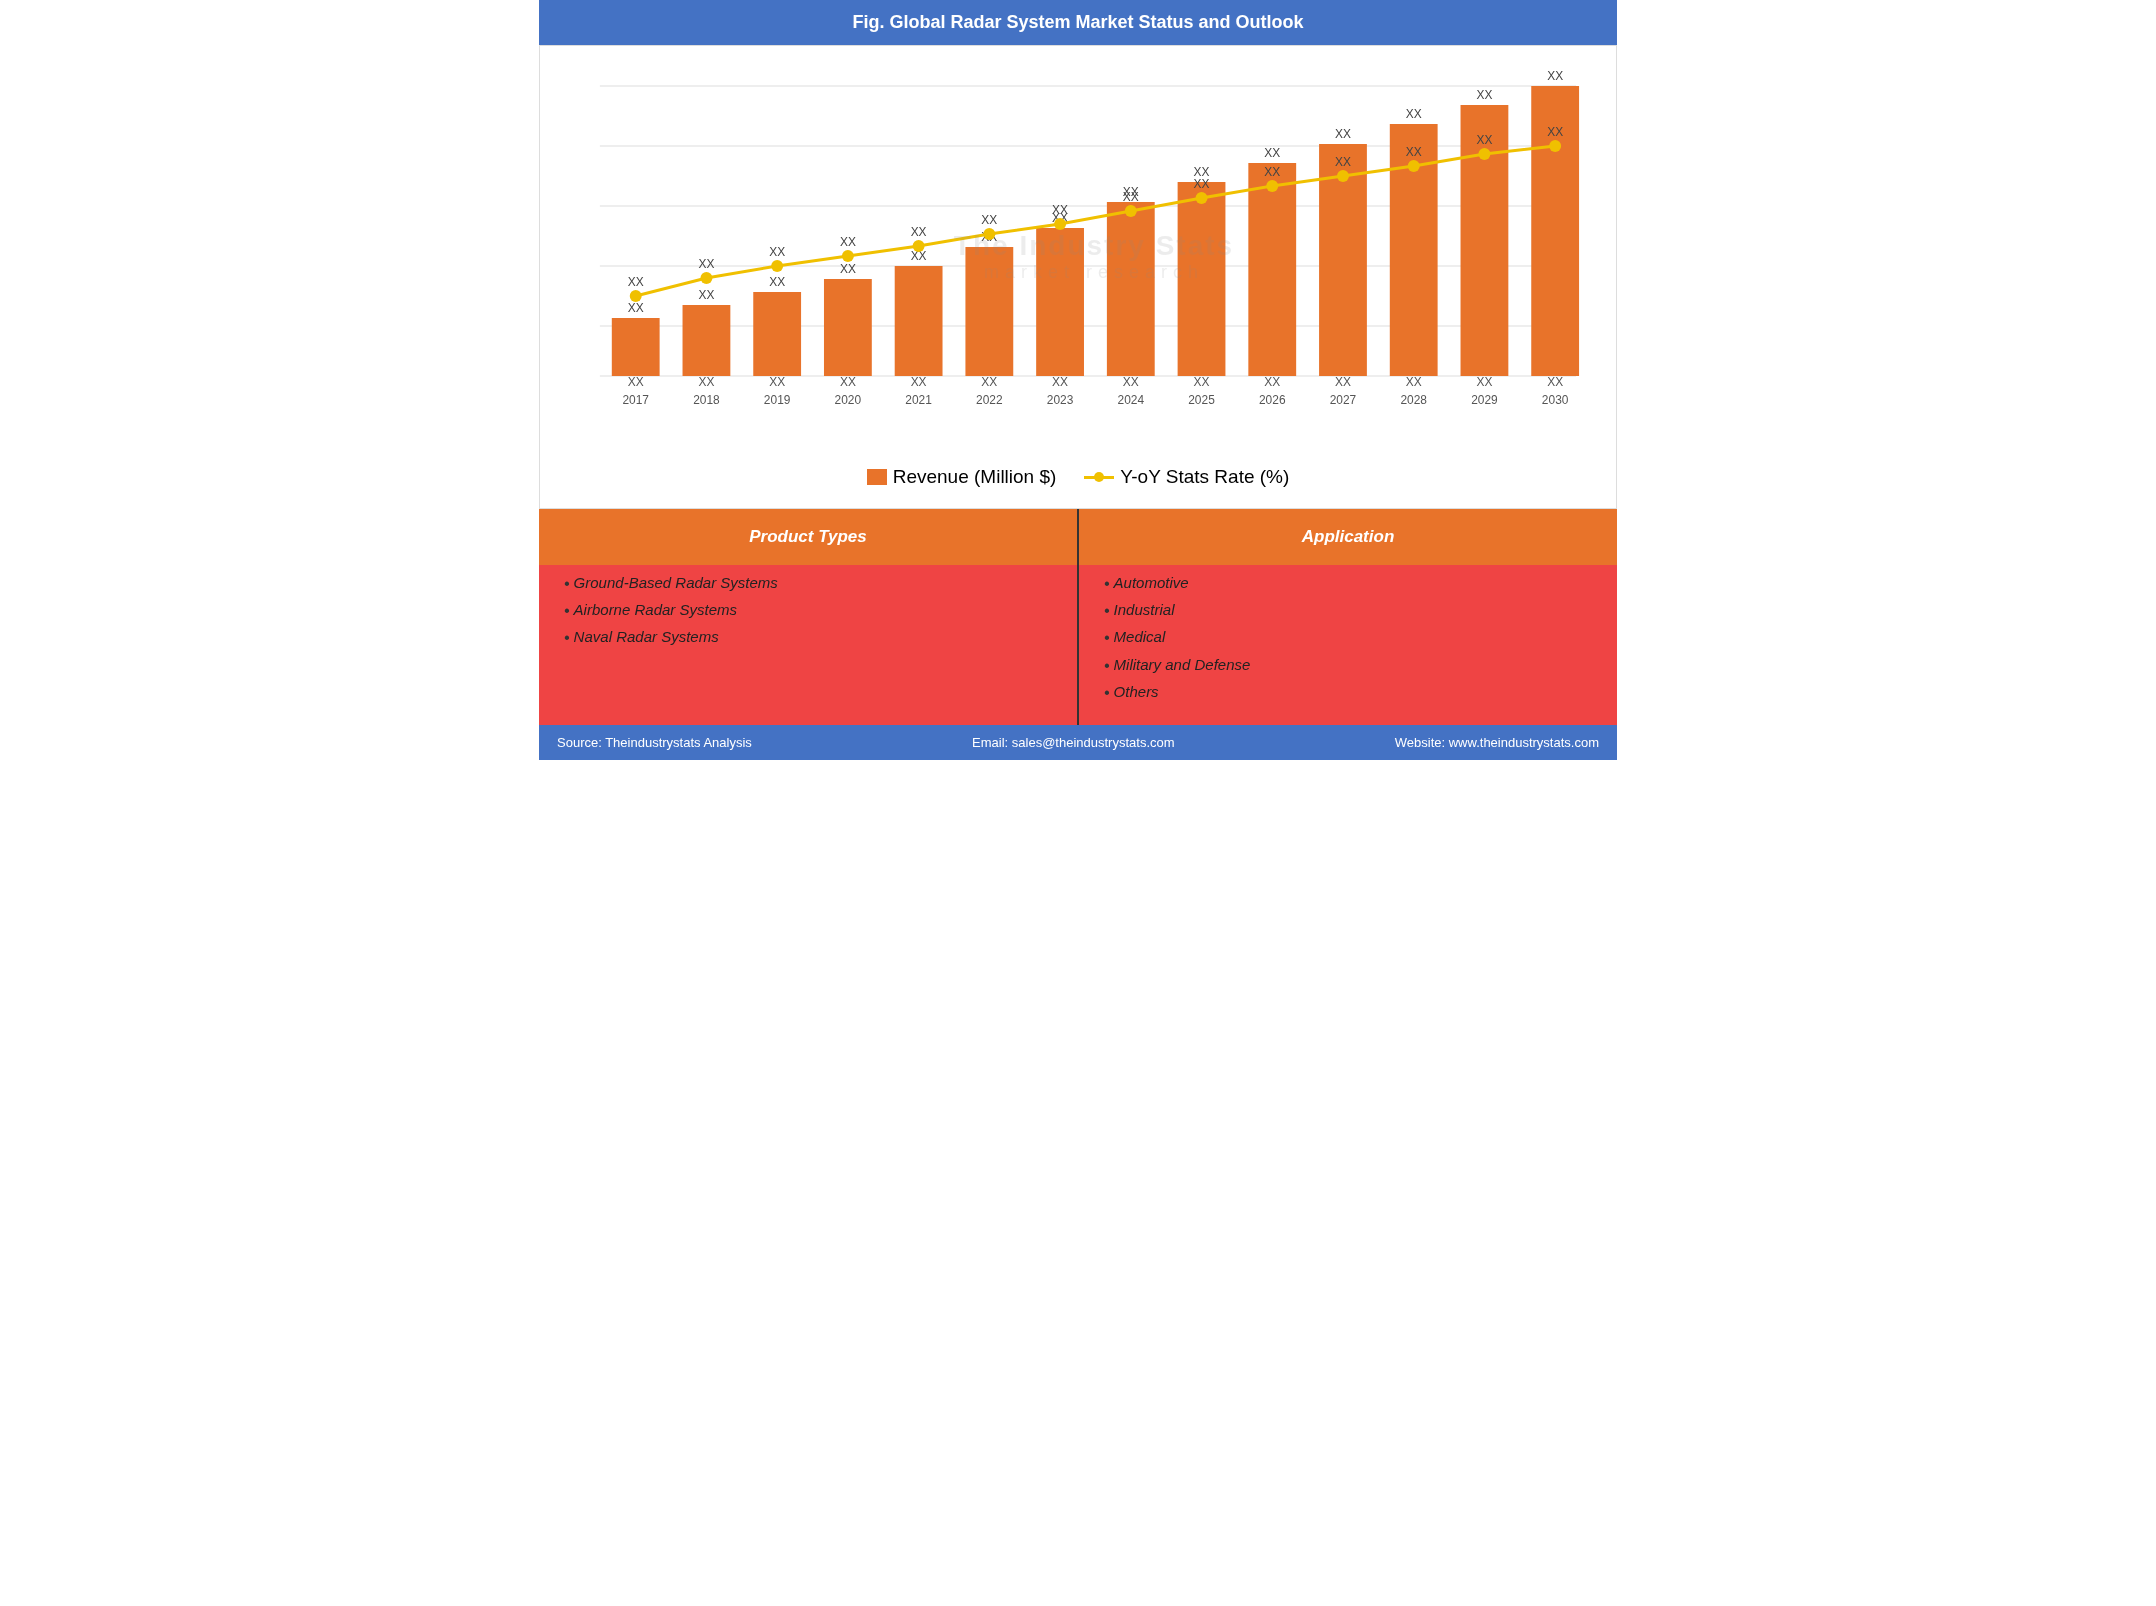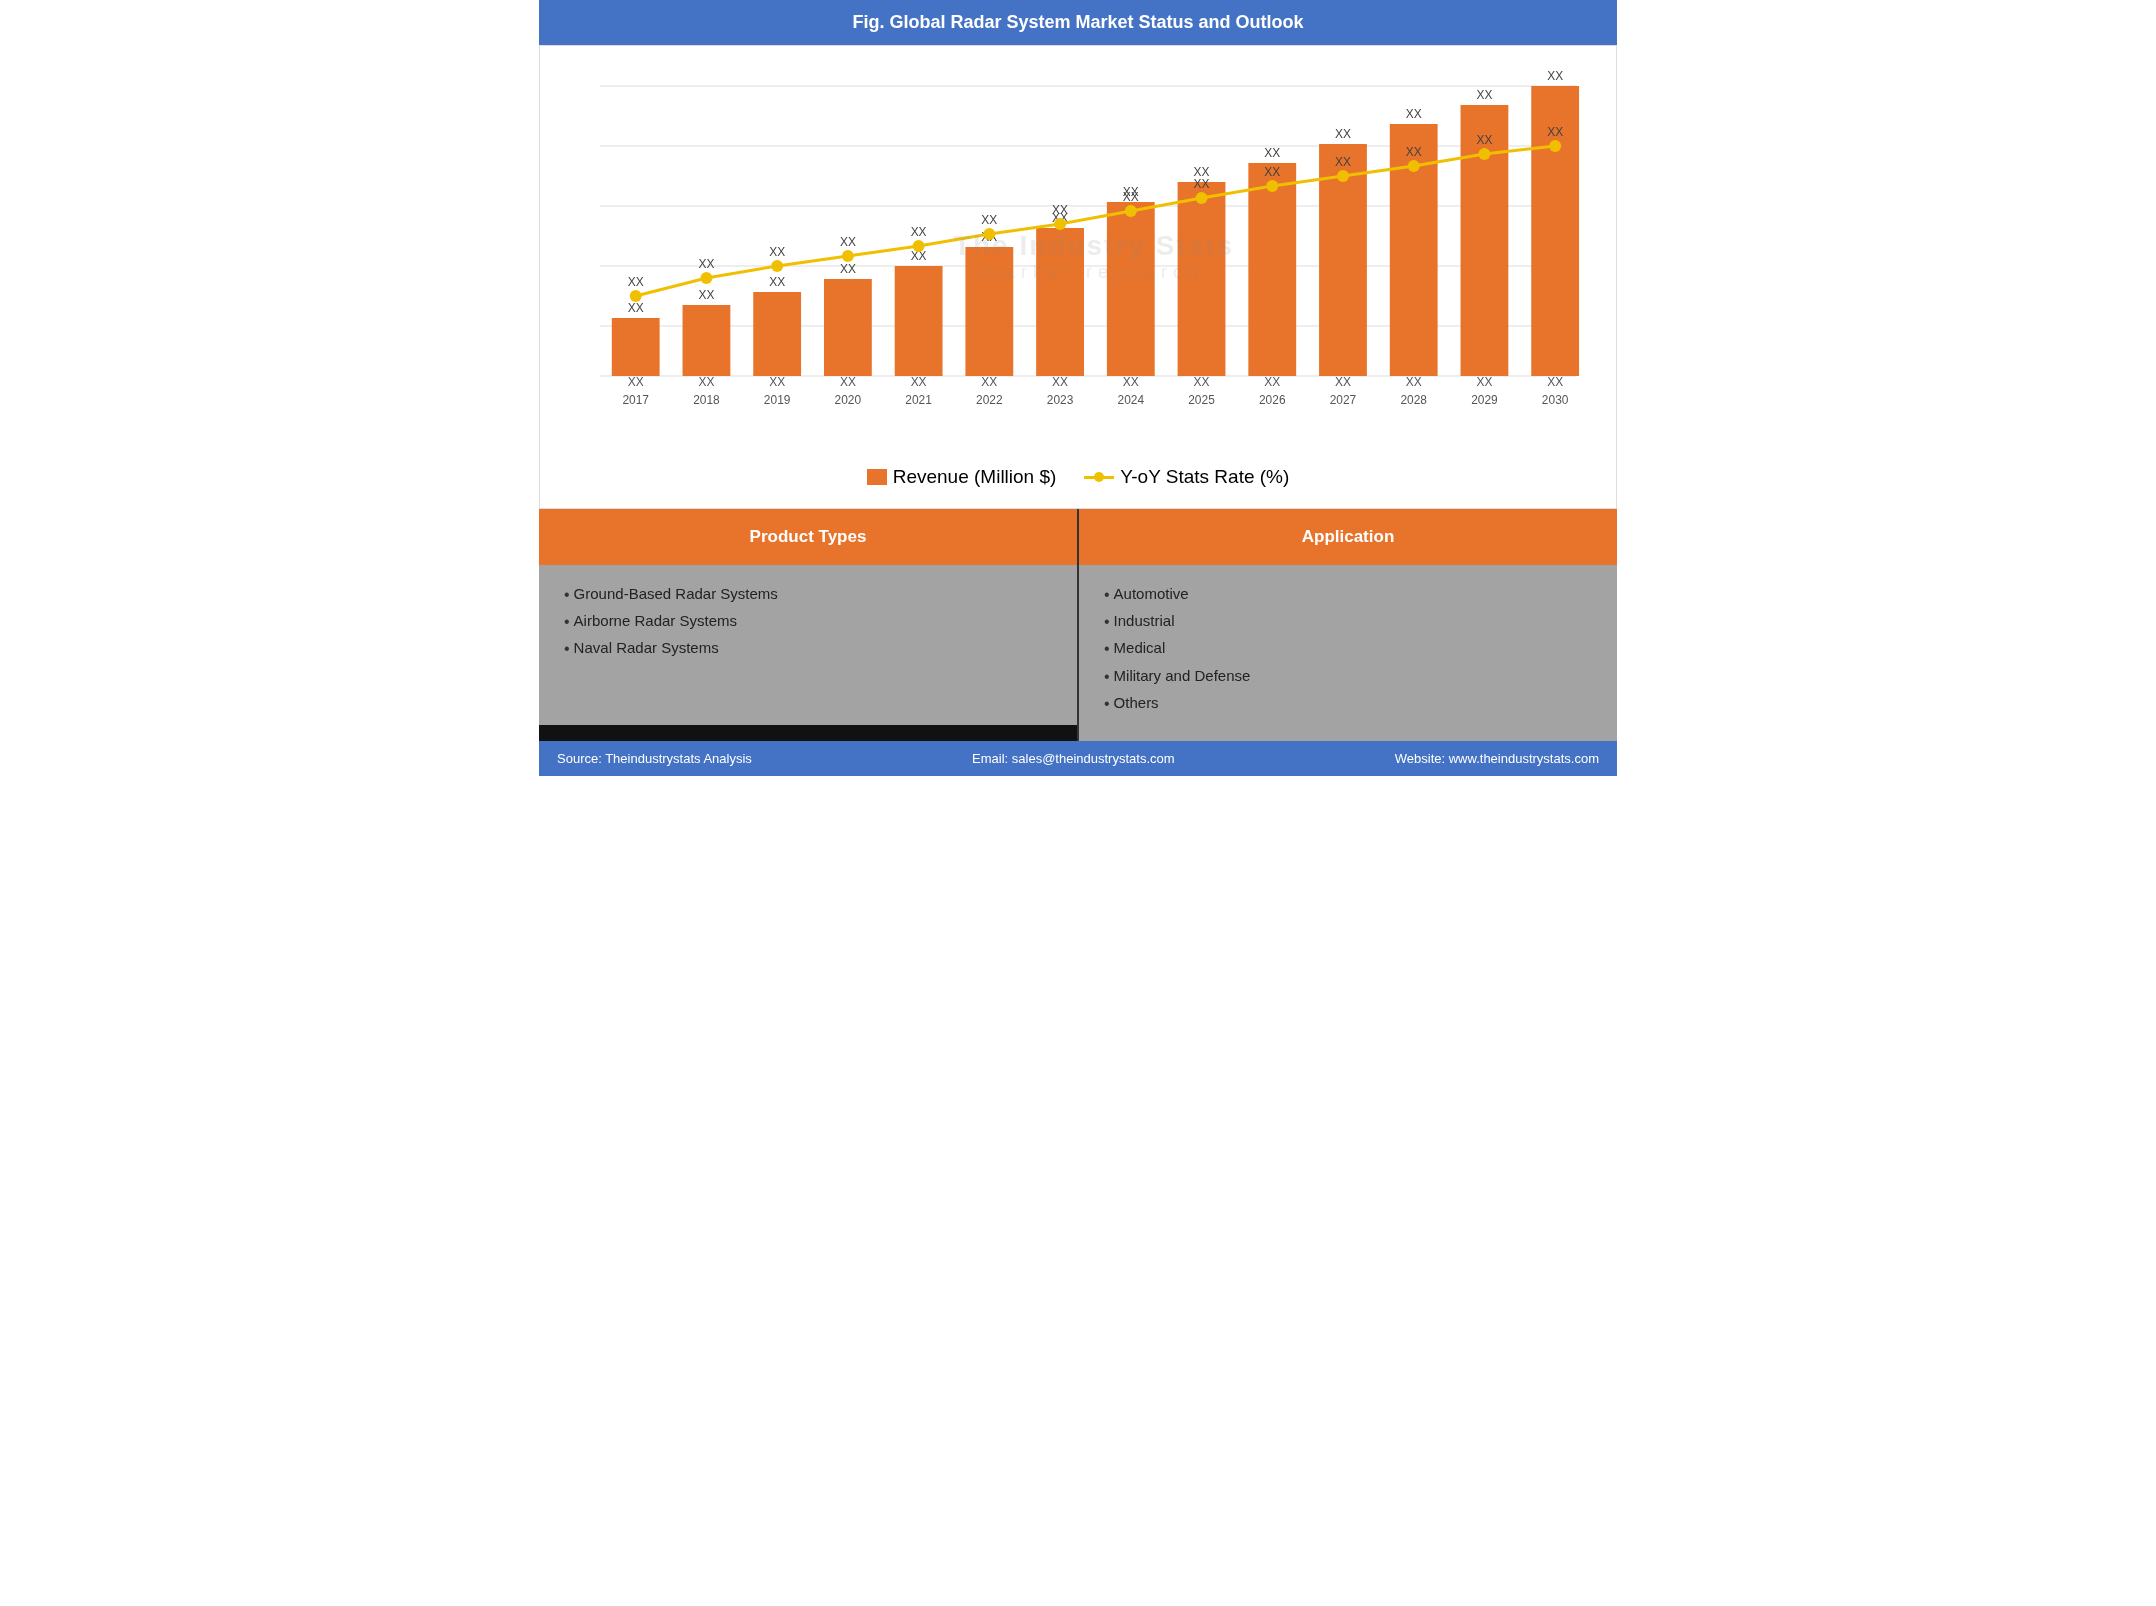--- a/index.html
+++ b/index.html
@@ -79,38 +79,39 @@
 
     
     .bottom-section {
       display: flex;
       background: #111;
     }
 
     .category-box {
       flex: 1;
       border-right: 2px solid #333;
+      font-style: italic;
     }
 
     .category-box:last-child {
       border-right: none;
     }
 
     .category-header {
       background: #E8732A;
       color: white;
       text-align: center;
       padding: 18px;
       font-size: 17px;
       font-weight: bold;
     }
 
     .category-content {
-      background: #a3a3a3;
-      padding: 20px 25px;
+      background: #ef4444;
+      padding: 9px 25px;
       min-height: 160px;
     }
 
     .category-content ul {
       list-style: none;
       padding: 0;
     }
 
     .category-content ul li {
       font-size: 15px;

